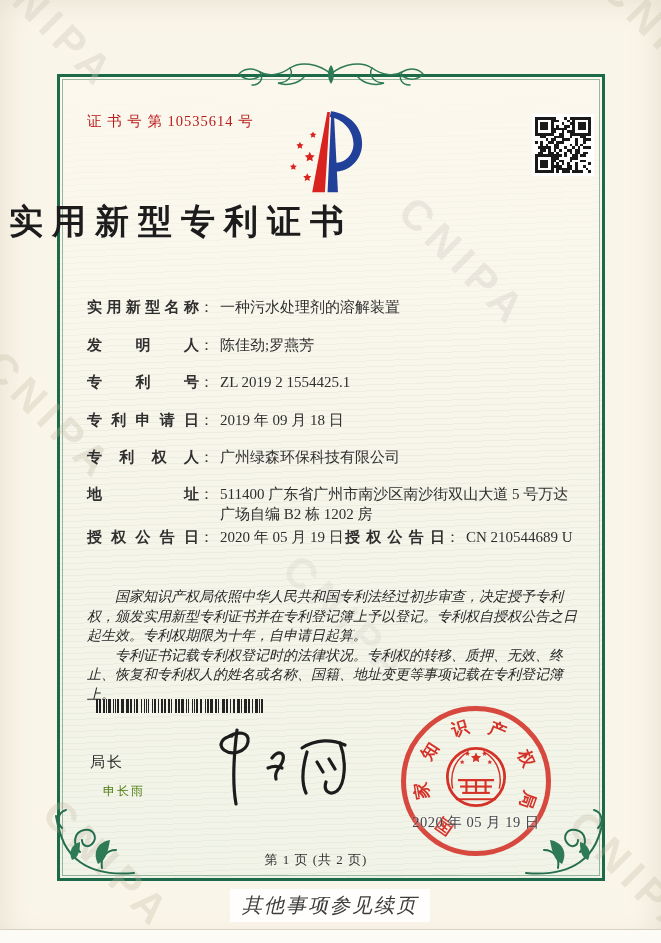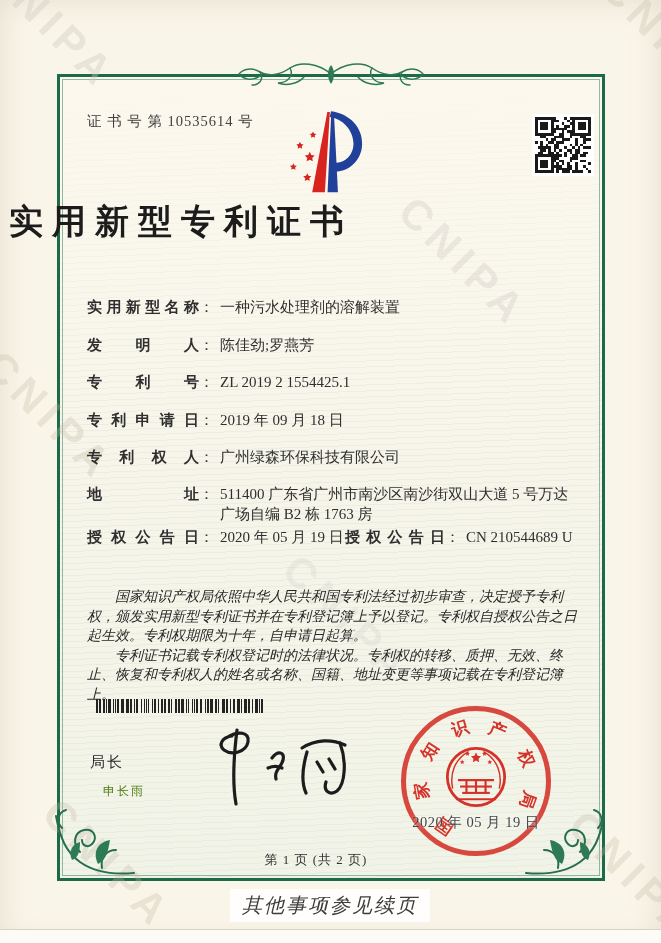--- a/index.html
+++ b/index.html
@@ -28,21 +28,21 @@
       linear-gradient(180deg,rgba(252,248,238,.95) 0%,rgba(243,243,232,.45) 45%,rgba(234,240,228,.55) 100%),
       repeating-linear-gradient(178deg,rgba(118,163,136,.17) 0 1px,rgba(0,0,0,0) 1px 6px),
       #fbf7ec;
   }
   .frame::before{content:"";position:absolute;inset:2px;border:1px solid rgba(68,130,98,.55);pointer-events:none;}
   .ornament{position:absolute;z-index:2;pointer-events:none;}
   #orn-top{left:236px;top:59px;}
   #orn-bl{left:50px;top:790px;}
   #orn-br{left:524px;top:790px;transform:scaleX(-1);}
   
-  .cert-no{position:absolute;left:87px;top:112px;z-index:2;font-size:14.5px;letter-spacing:1px;color:#404040;}
+  .cert-no{position:absolute;left:87px;top:112px;z-index:2;font-size:14.5px;letter-spacing:1px;color:#b91c1c;}
   .logo{position:absolute;left:288px;top:108px;width:86px;height:90px;z-index:2;}
   .qr{position:absolute;left:532px;top:114px;width:62px;height:62px;z-index:2;background:#fff;padding:3px;box-sizing:border-box;}
   .qr svg{width:100%;height:100%;display:block;}
   .title{position:absolute;left:0;top:199px;width:661px;z-index:2;text-align:left;
          font-size:34px;font-weight:bold;letter-spacing:9px;padding-left:9px;box-sizing:border-box;color:#1c1c1c;}
   
   .row{position:absolute;left:87px;z-index:2;display:flex;font-size:15px;color:#2f2f2f;line-height:20px;}
   .flabel{display:inline-block;width:112px;text-align:justify;text-align-last:justify;flex:none;font-weight:bold;}
   .colon{flex:none;}
   .fvalue{margin-left:6px;}
@@ -333,21 +333,21 @@
     <span class="fvalue">2019 年 09 月 18 日</span>
   </div>
   <div class="row" id="row-patentee">
     <span class="flabel">专利权人</span>
       <span class="colon">：</span>
     <span class="fvalue">广州绿森环保科技有限公司</span>
   </div>
   <div class="row" id="row-address">
     <span class="flabel">地址</span>
       <span class="colon">：</span>
-    <span class="fvalue">511400 广东省广州市南沙区南沙街双山大道 5 号万达广场自编 B2 栋 1763 房</span>
+    <span class="fvalue">511400 广东省广州市南沙区南沙街双山大道 5 号万达广场自编 B2 栋 1202 房</span>
   </div>
   <div class="row" id="row-grantdate">
     <span class="flabel">授权公告日</span>
       <span class="colon">：</span>
     <span class="fvalue">2020 年 05 月 19 日</span>
   </div>
   <div class="row" id="row-grantno">
     <span class="flabel">授权公告日</span>
       <span class="colon">：</span>
     <span class="fvalue">CN 210544689 U</span>

